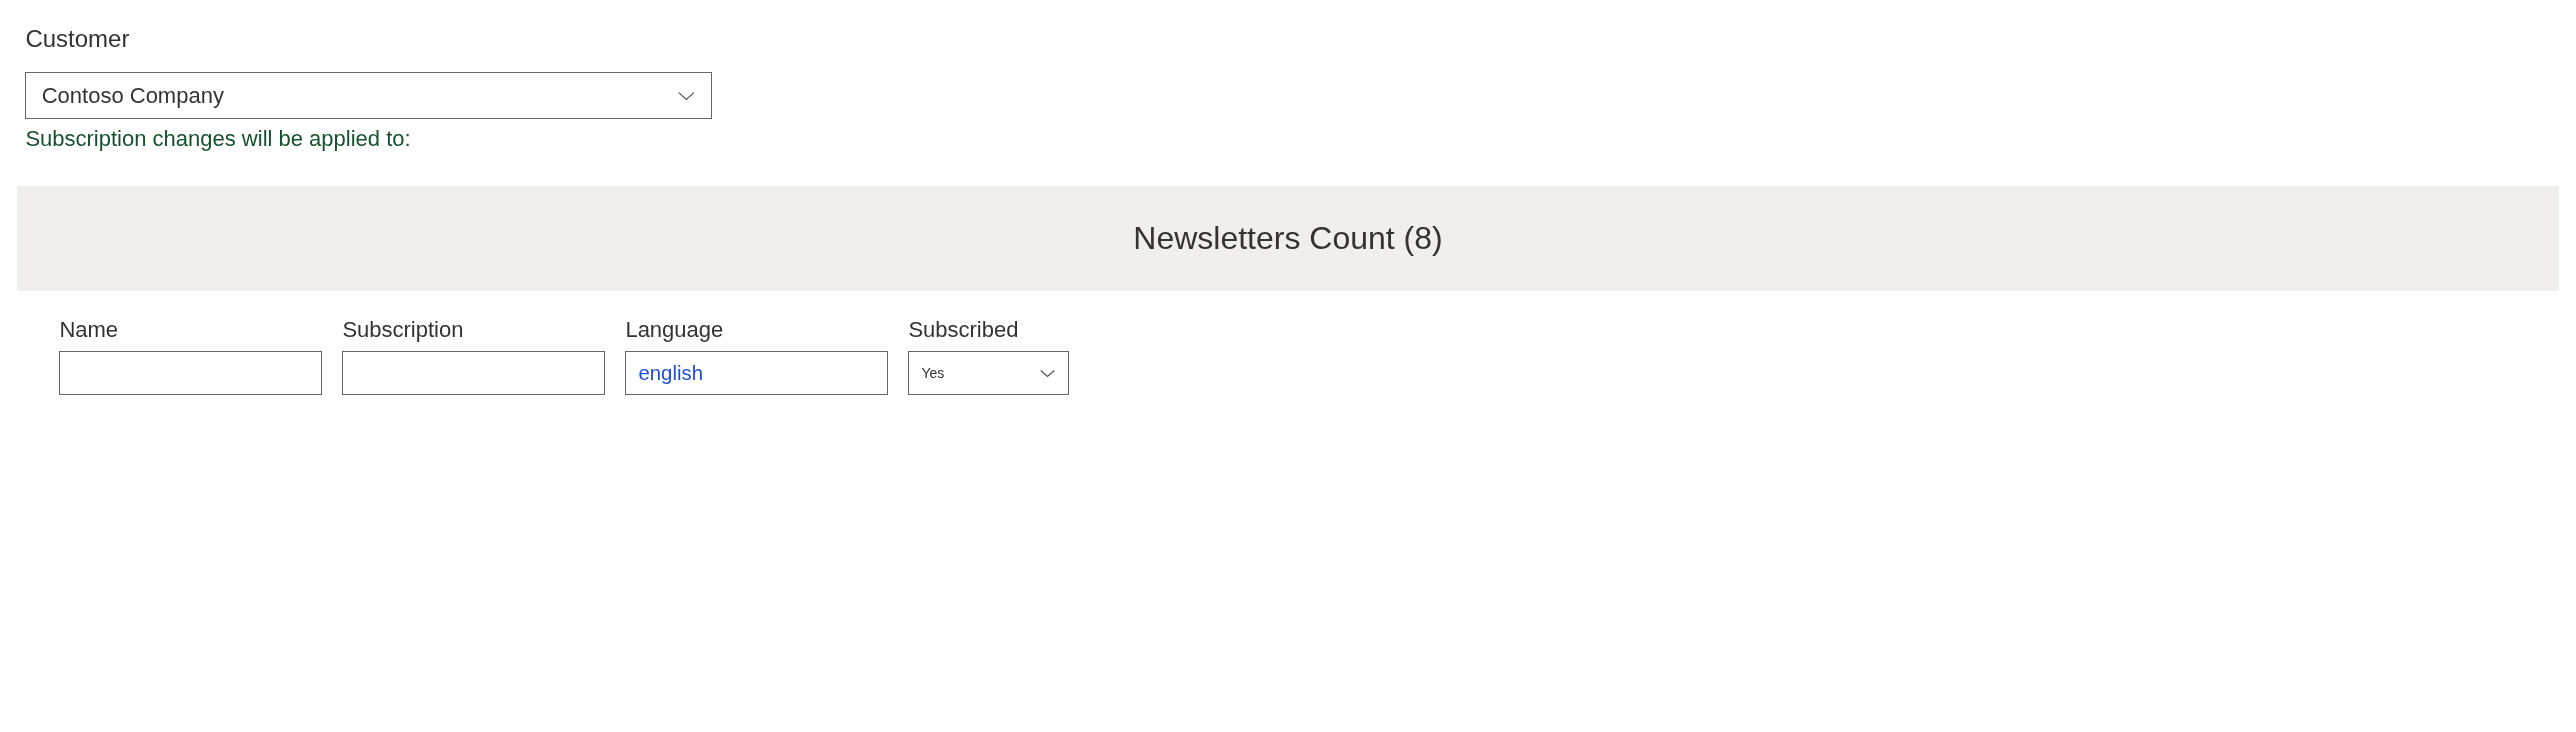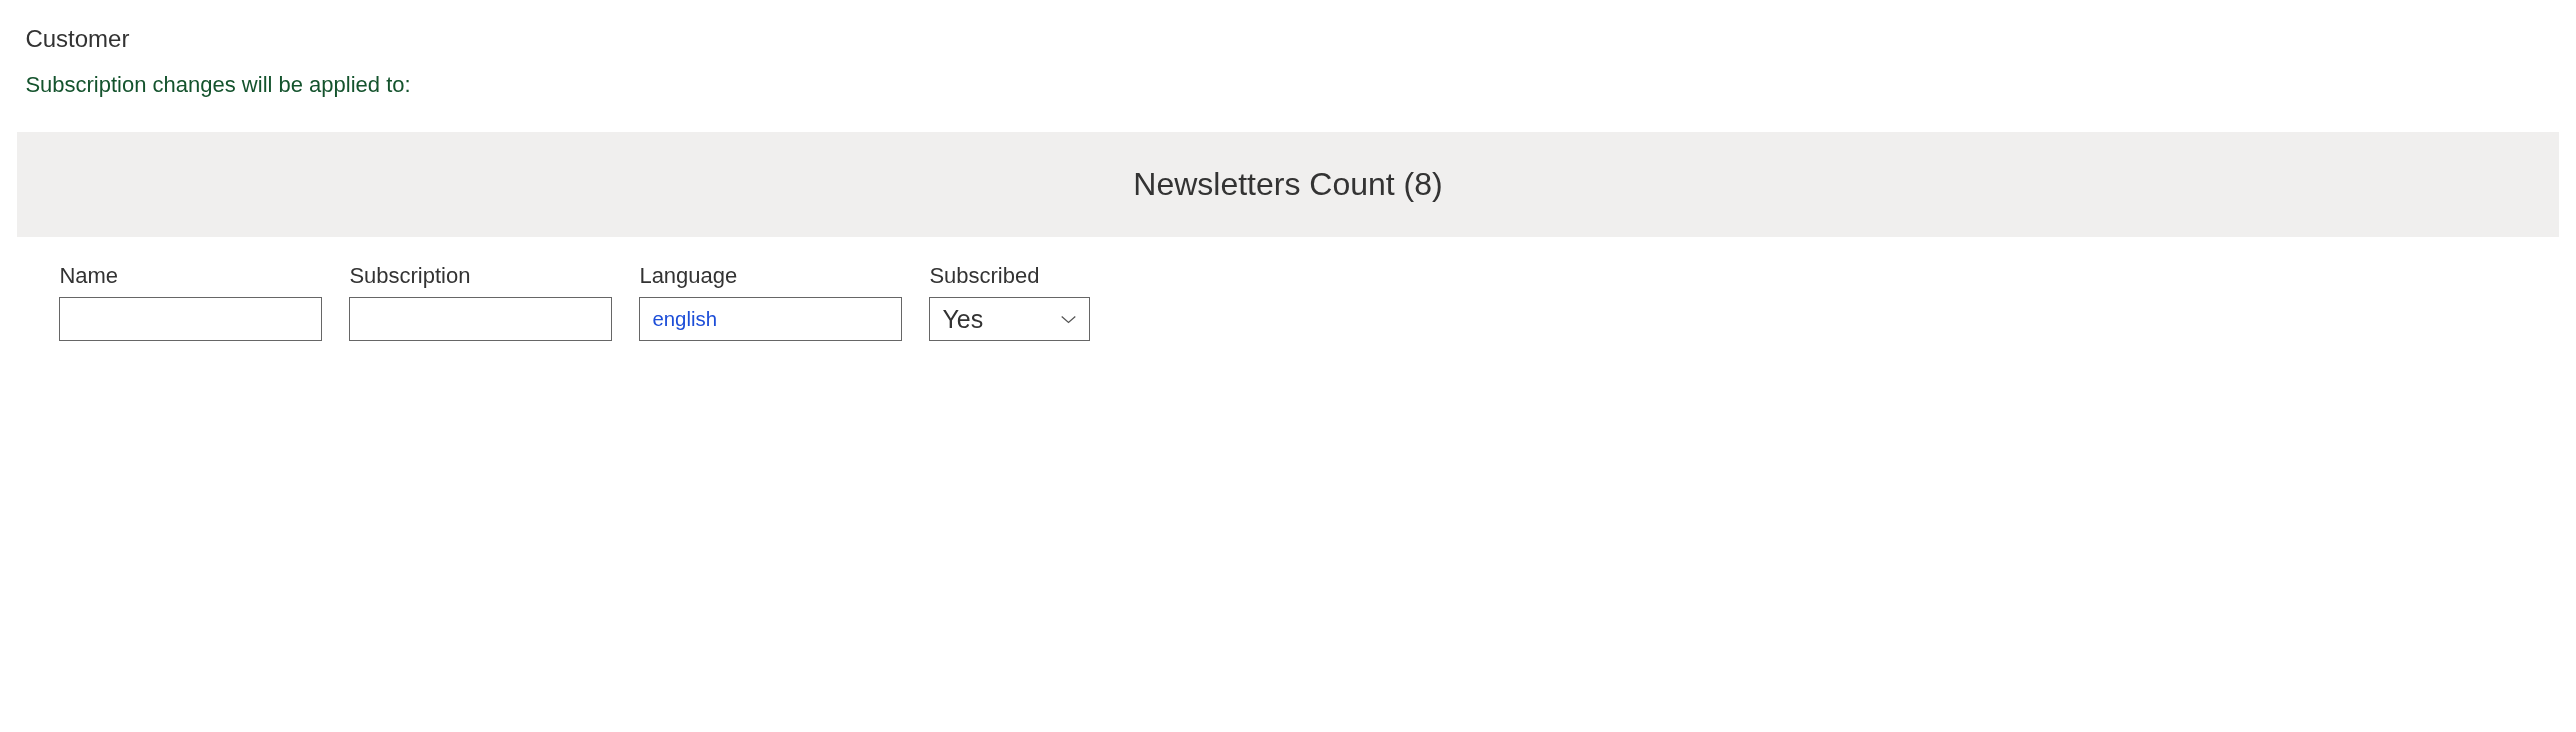--- a/index.html
+++ b/index.html
@@ -52,21 +52,21 @@
       margin-right: -8.5px;
     }
     .panel-header h2 {
       font-size: 32px;
       font-weight: 400;
       color: #333333;
       text-align: center;
     }
     .filter-row {
       display: flex;
-      gap: 27px;
+      gap: 20px;
       padding: 25.4px 34px 0 34px;
       align-items: flex-start;
     }
     .filter-col {
       display: flex;
       flex-direction: column;
     }
     .filter-col.name { width: 263px; }
     .filter-col.description { width: 263px; }
     .filter-col.frequency { width: 263px; }
@@ -89,40 +89,48 @@
       outline: none;
     }
     .select-input {
       position: relative;
       width: 100%;
       height: 44px;
       border: 0.8px solid #666666;
       display: flex;
       align-items: center;
       padding: 8px 12px;
-      font-size: 25px;
+      font-size: 14px;
       color: #333333;
       background: #ffffff;
       cursor: pointer;
     }
     .select-input .chevron {
       position: absolute;
       right: 12px;
       top: 50%;
       transform: translateY(-50%);
     }
     .chevron svg {
       display: block;
     }
   </style>
 </head>
 <body>
 
 <div>
   <div class="field-label">Customer</div>
+  <div class="customer-select">
+    <span>Contoso Company</span>
+    <span class="chevron">
+      <svg width="18.7" height="12" viewBox="0 0 22 14">
+          <polyline points="2,3 11,11 20,3" fill="none" stroke="#555555" stroke-width="1.5"></polyline>
+        </svg>
+    </span>
+  </div>
   <div class="helper-text">Subscription changes will be applied to:</div>
 </div>
 
 <div class="panel-header">
   <h2>Newsletters Count (8)</h2>
 </div>
 
 <div class="filter-row">
 
   <div class="filter-col name">

